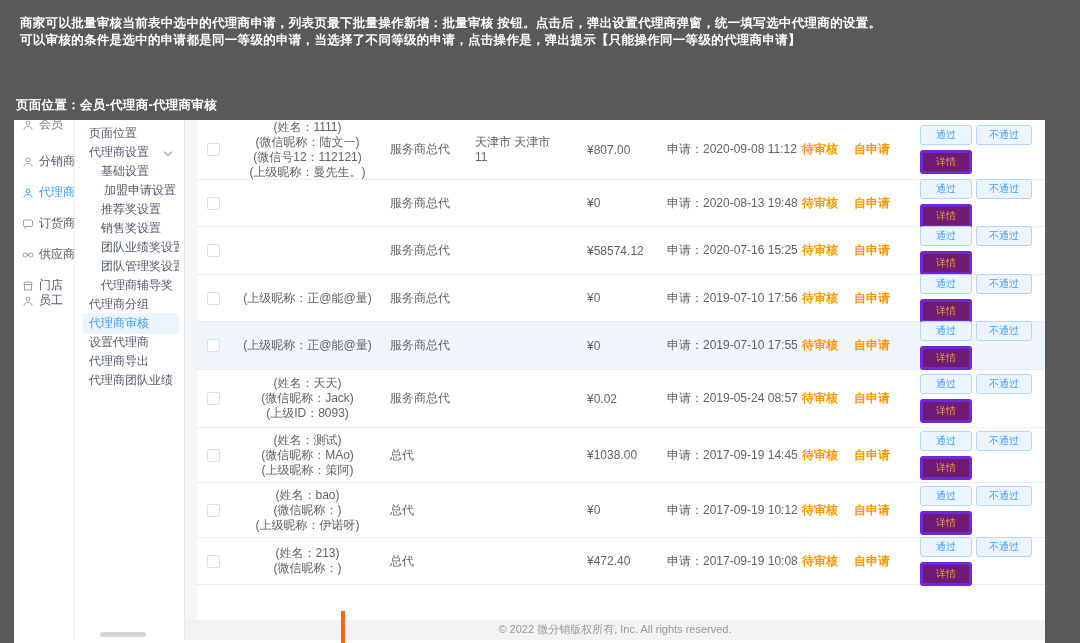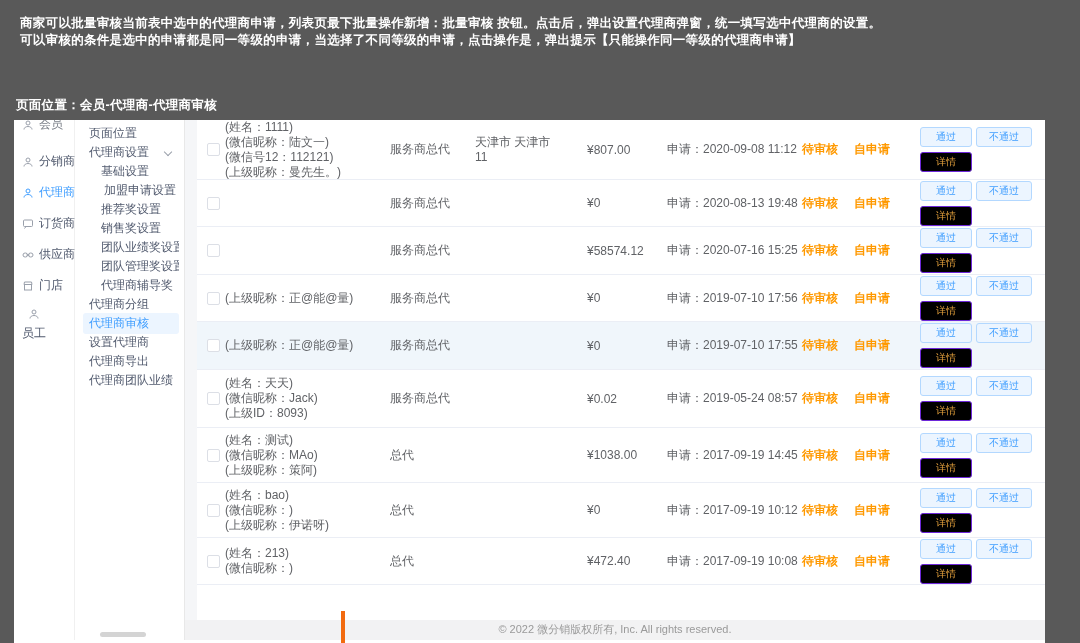--- a/index.html
+++ b/index.html
@@ -37,35 +37,35 @@
   .sb2-scroll { position:absolute; left:25px; bottom:3px; width:46px; height:5px; border-radius:3px; background:#d4d4d4; }
 
   
   .content { position:absolute; left:171px; top:0; width:860px; height:520px; background:#f5f6f8; }
   .card { position:absolute; left:12px; top:0; width:848px; height:500px; background:#ffffff; }
 
   .trow { display:flex; align-items:center; border-bottom:1px solid #ebeef5; font-size:12px; color:#606266; }
   .trow.hl { background:#f0f6fb; }
   .col-chk   { width:28px; padding-left:10px; }
   .chk { display:block; width:13px; height:13px; border:1px solid #dcdfe6; border-radius:2px; background:#fff; cursor:pointer; }
-  .col-name  { width:165px; line-height:15px; }
+  .col-name  { width:165px; line-height:15px;text-align:center; }
   .col-level { width:85px; }
   .col-region{ width:112px; line-height:15px; }
   .col-amount{ width:80px; }
   .col-date  { width:135px; }
   .col-status{ width:52px; color:#ff9900; font-weight:bold; }
   .col-source{ width:58px; color:#ff9900; font-weight:bold; }
   .col-actions{ flex:1; padding-left:8px; }
   .act-line { display:flex; gap:4px; }
   .act-line + .act-line { margin-top:5px; }
 
   .btn { display:inline-block; border-radius:3px; font-size:10px; line-height:1; text-align:center; cursor:pointer; }
   .btn-approve, .btn-reject { width:52px; padding:4px 0; background:#ecf5ff; border:1px solid #b3d8ff; color:#409eff; }
   .btn-reject { width:56px; }
-  .btn-detail { width:52px; padding:4px 4px; background:#000000; border:1px solid #6d28d9; color:#e6a23c; }
+  .btn-detail { width:52px; padding:4px 4px; background:#701a75; border:3px solid #6d28d9; color:#e6a23c; }
 
   
   .bulkbar { position:absolute; left:8px; top:472px; display:flex; align-items:center; gap:6px; }
   .btn-primary { padding:4px 7px; font-size:10px; background:#409eff; border:1px solid #409eff; color:#ffffff; border-radius:3px; cursor:pointer; }
   .btn-default { padding:4px 7px; font-size:10px; background:#ffffff; border:1px solid #dcdfe6; color:#606266; border-radius:3px; cursor:pointer; }
   .annot-box { margin-left:22px; border:2px solid #3f3f3f; padding:1px; background:#ffffff; }
   .annot-box .btn-default { border:none; font-weight:bold; color:#333; padding:3px 8px; }
 
   
   .footer { position:absolute; left:0; top:500px; width:860px; height:20px; background:#f2f2f3; text-align:center; font-size:11px; color:#9a9a9a; line-height:18px; }
@@ -130,21 +130,21 @@
       </div>
       <div class="sb1-item" style="top: 157px;">
         <span class="icn">
           <svg width="12" height="12" viewBox="0 0 24 24" fill="none" stroke="currentColor" stroke-width="2">
             <path d="M4 9l1-5h14l1 5"></path>
             <rect x="5" y="9" width="14" height="11"></rect>
           </svg>
         </span>
         <span>门店</span>
       </div>
-      <div class="sb1-item" style="top: 188px; flex-direction: column;">
+      <div class="sb1-item" style="top: 172px;">
         <span class="icn">
           <svg width="12" height="12" viewBox="0 0 24 24" fill="none" stroke="currentColor" stroke-width="2">
             <circle cx="12" cy="8" r="4"></circle>
             <path d="M4 21c0-4 4-6 8-6s8 2 8 6"></path>
           </svg>
         </span>
         <span>员工</span>
       </div>
     </div>
   <div class="sb2" id="sb2">

